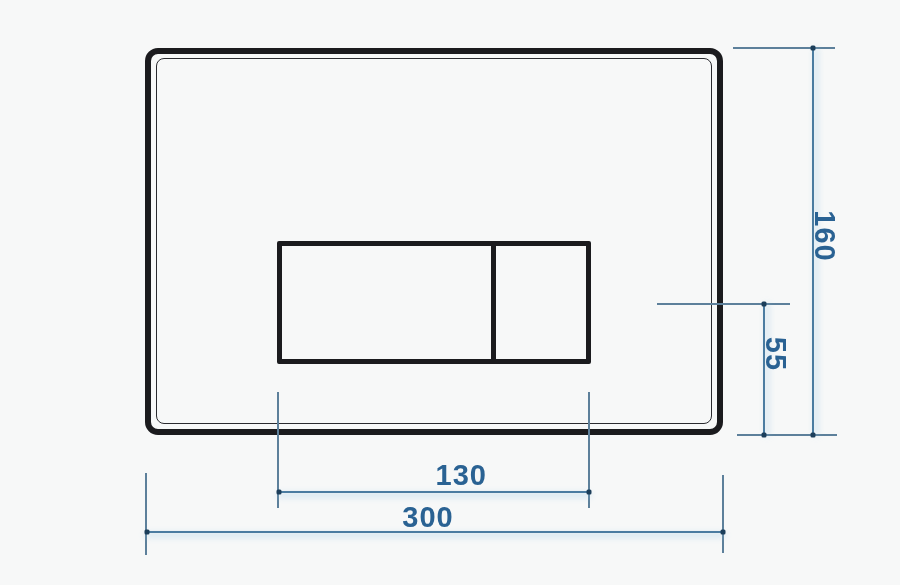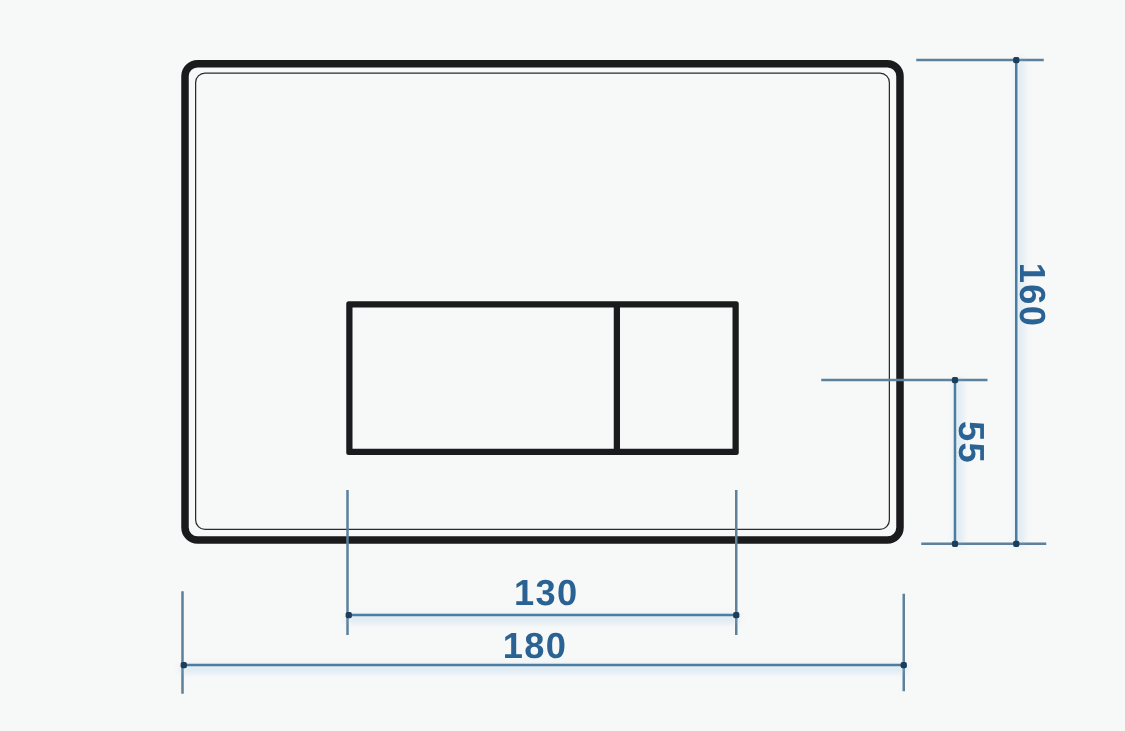--- a/index.html
+++ b/index.html
@@ -121,25 +121,25 @@
     <div class="tick" style="left:764px; top:435px;"></div>
     <div class="dim-label vertical" style="left:741px; top:339px;">55</div>
   </div>
 
   <div>
     <div class="ext-line-v" style="left:277px; top:392px; height:116px;"></div>
     <div class="ext-line-v" style="left:588px; top:392px; height:116px;"></div>
     <div class="dim-line-h" style="left:278px; top:491px; width:312px;"></div>
     <div class="tick" style="left:279px; top:492px;"></div>
     <div class="tick" style="left:589px; top:492px;"></div>
-    <div class="dim-label" style="left:387px; top:460px;">130</div>
+    <div class="dim-label" style="left:387px; top:460px;text-align:right;">130</div>
   </div>
 
   <div>
     <div class="ext-line-v" style="left:145px; top:473px; height:82px;"></div>
     <div class="ext-line-v" style="left:722px; top:475px; height:78px;"></div>
     <div class="dim-line-h" style="left:146px; top:531px; width:578px;"></div>
     <div class="tick" style="left:147px; top:532px;"></div>
     <div class="tick" style="left:723px; top:532px;"></div>
-    <div class="dim-label" style="left:378px; top:502px;">180</div>
+    <div class="dim-label" style="left:378px; top:502px;">300</div>
   </div>
 
 </div>
 
 </body></html>

